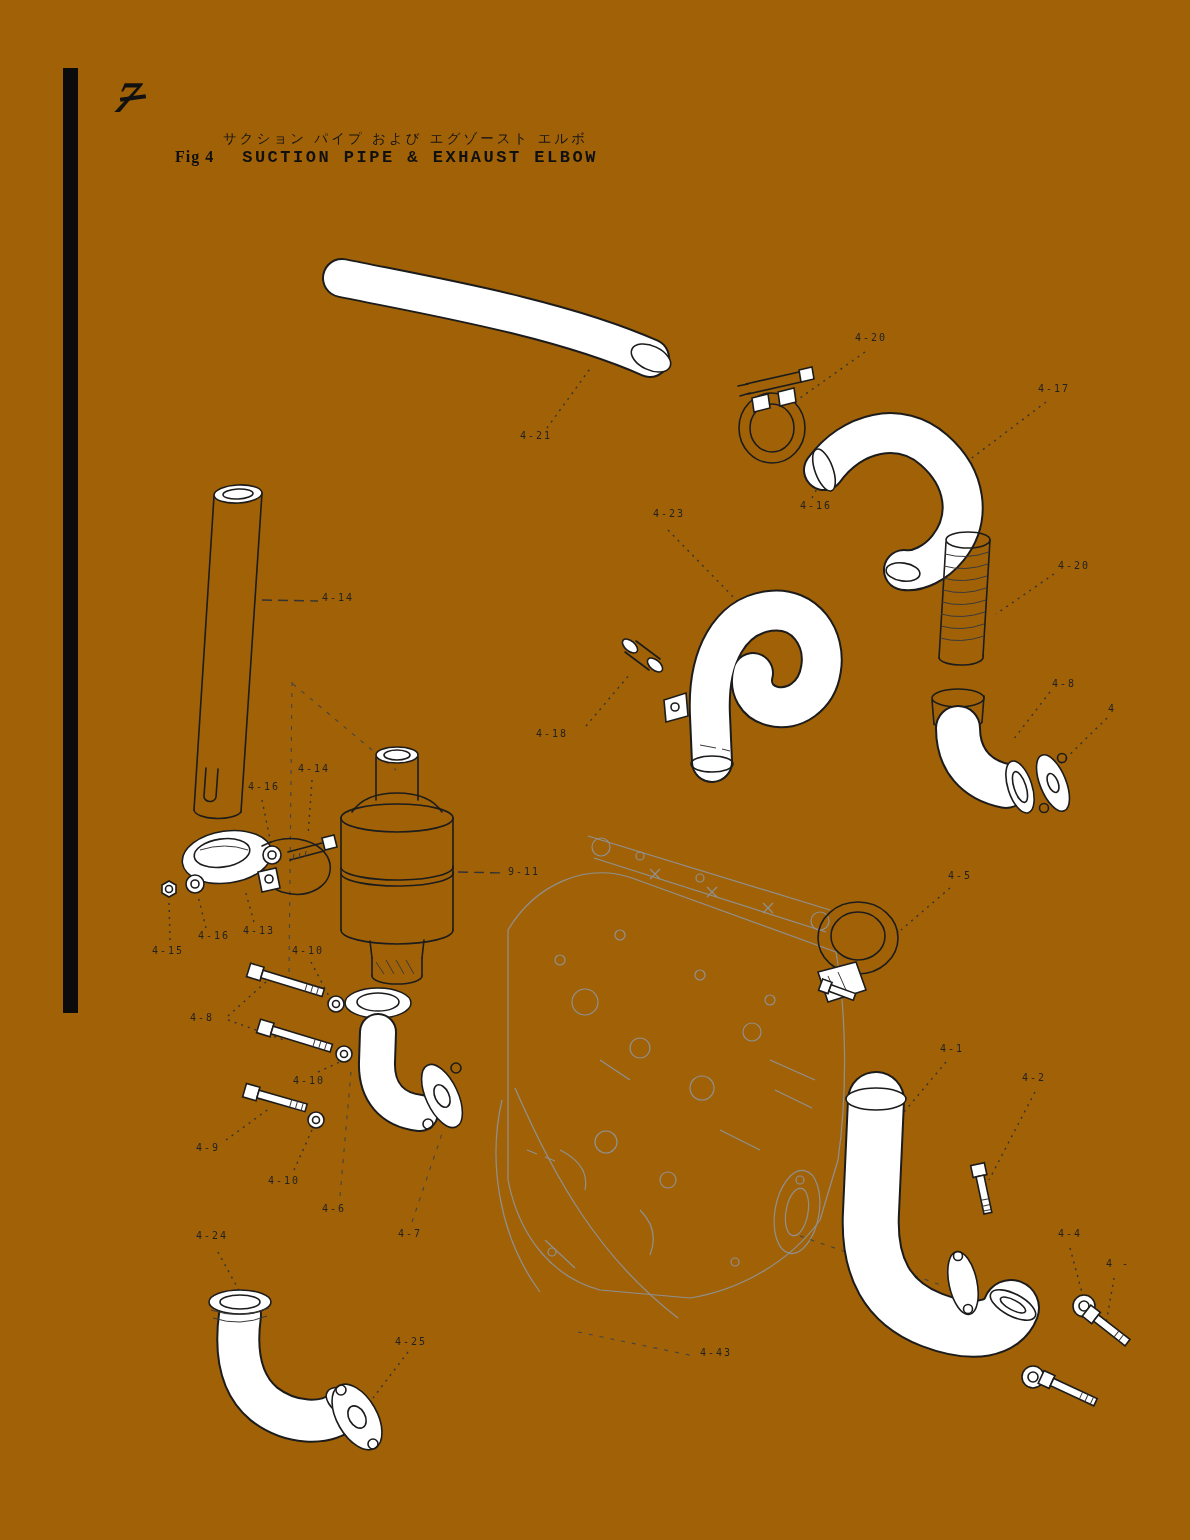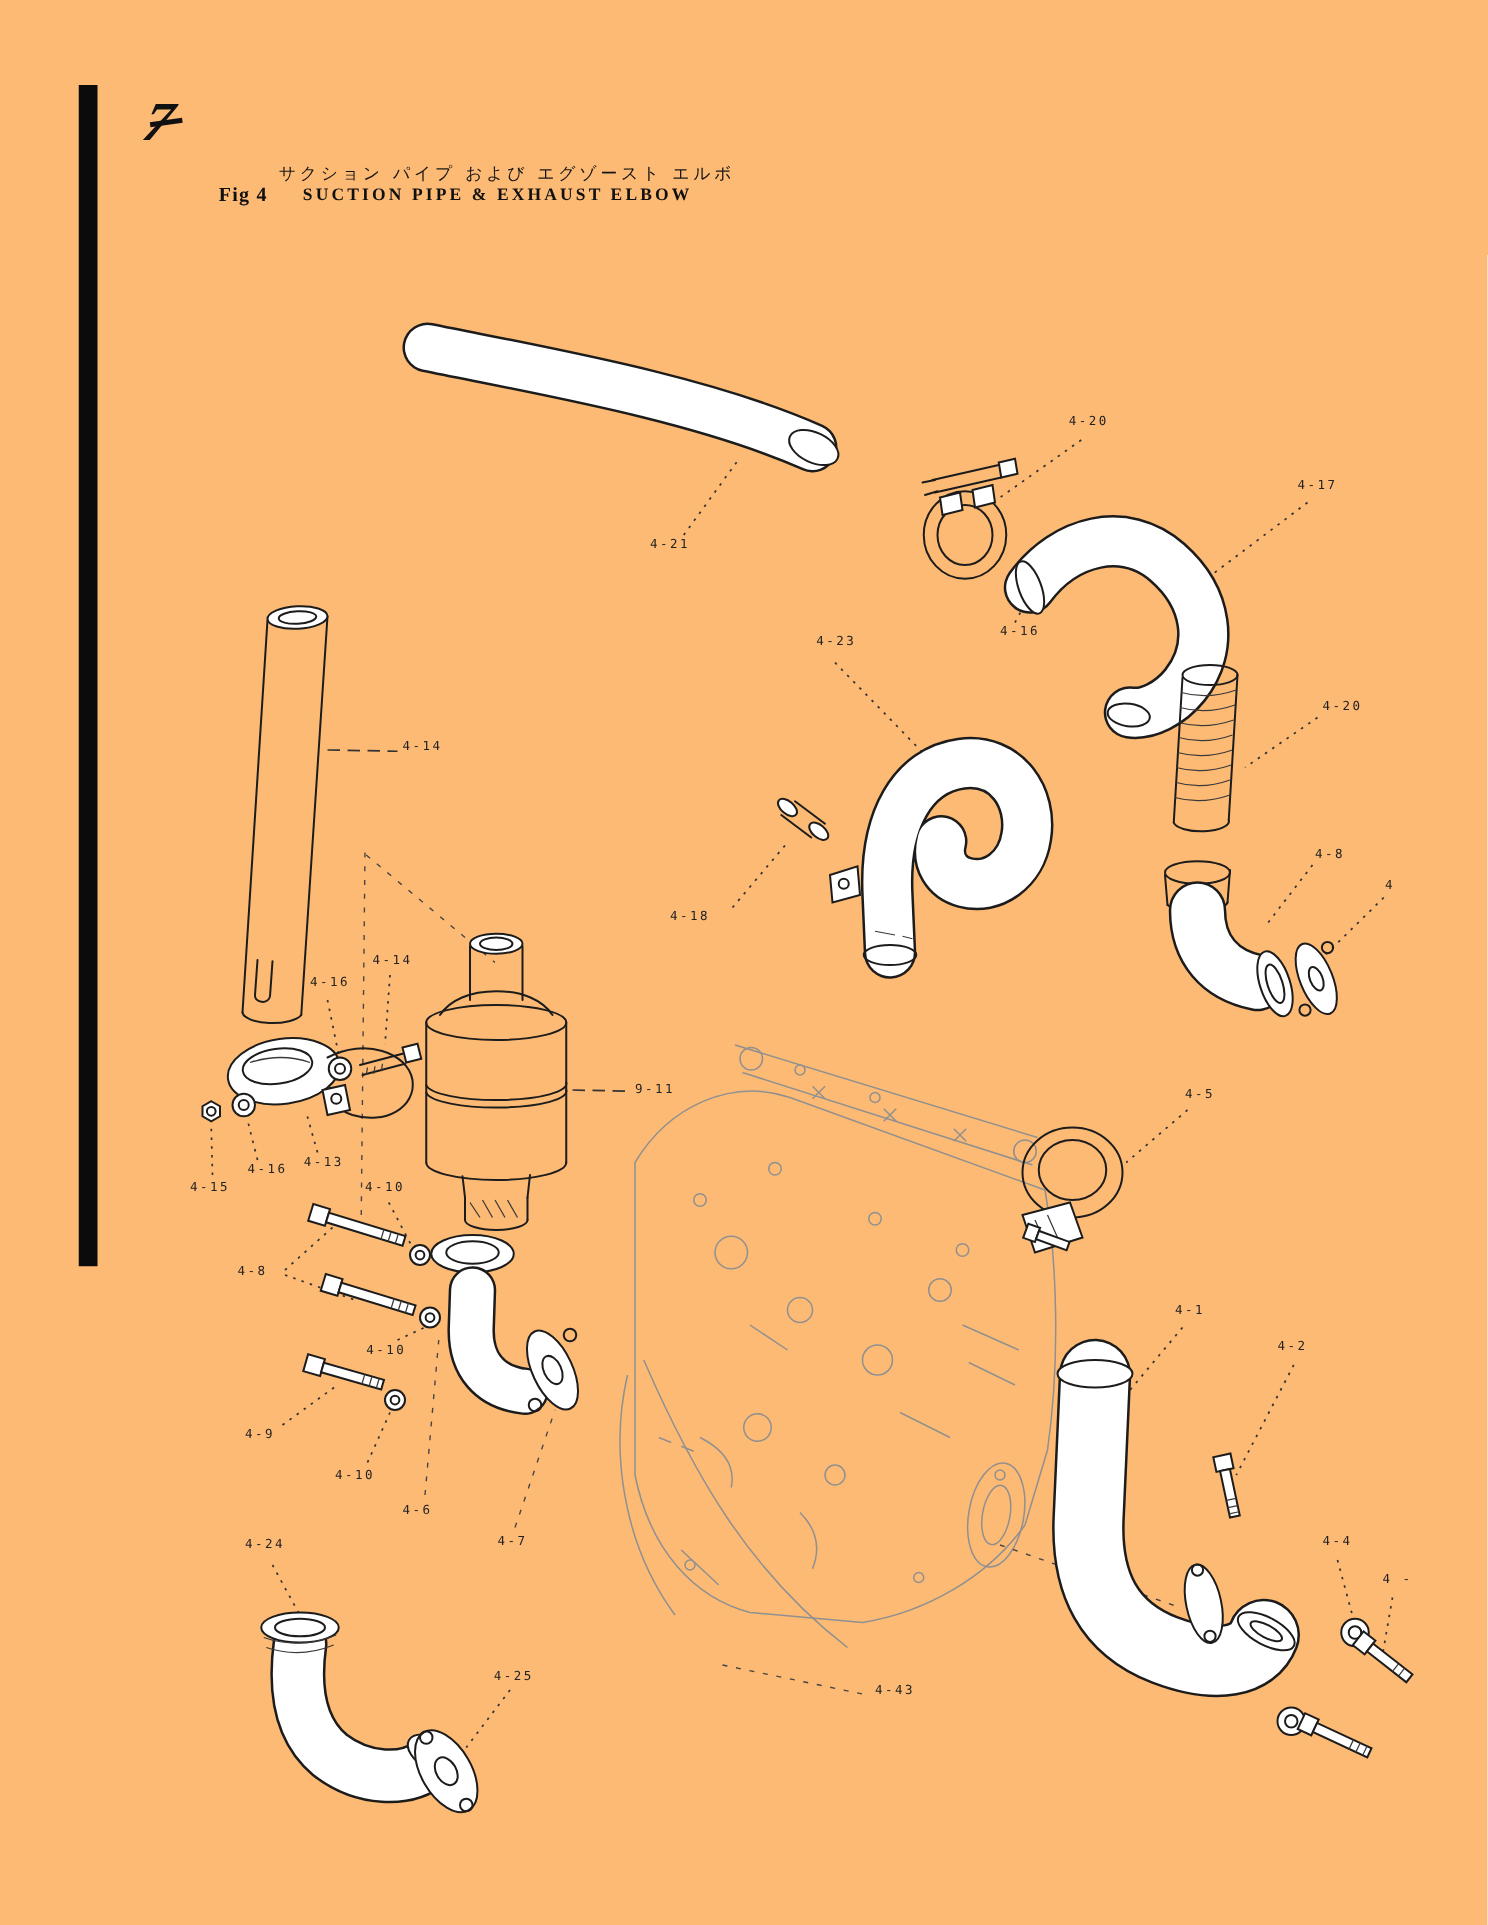--- a/index.html
+++ b/index.html
@@ -1,28 +1,28 @@
 <!DOCTYPE html>
 <html><head>
 <meta charset="utf-8">
 <style>
   html,body{margin:0;padding:0;background:#ffffff;}
-  .page{position:relative;width:1190px;height:1540px;background:#fdba74;overflow:hidden;
+  .page{position:relative;width:1190px;height:1540px;background:#a16207;overflow:hidden;
         font-family:"DejaVu Sans",sans-serif;}
   .binder-bar{position:absolute;left:63px;top:68px;width:15px;height:945px;background:#0b0b0b;}
   .corner-mark{position:absolute;left:116px;top:72px;font-family:"Liberation Serif",serif;
                font-size:44px;font-weight:bold;font-style:italic;color:#111;transform:skewX(-14deg);}
   .corner-mark-stroke{position:absolute;left:120px;top:96px;width:26px;height:4px;background:#111;
                transform:rotate(-8deg);}
   .title-ja{position:absolute;left:223px;top:130px;font-size:13.5px;letter-spacing:3px;color:#141414;
             white-space:nowrap;}
   .title-en-row{position:absolute;left:175px;top:148px;display:flex;gap:28px;
-            font-family:"Liberation Serif",serif;font-weight:bold;color:#101010;white-space:nowrap;align-items:center;}
+            font-family:"Liberation Serif",serif;font-weight:bold;color:#101010;white-space:nowrap;}
   .fig-label{font-size:16px;letter-spacing:1px;}
-  .title-en{font-size:14px;letter-spacing:2.5px;}
+  .title-en{font-size:17px;letter-spacing:2.5px;font-family:Liberation Mono, monospace;}
   .label{position:absolute;font-family:"DejaVu Sans Mono",monospace;font-size:10px;
          letter-spacing:2px;color:#222;white-space:nowrap;}
   svg{position:absolute;left:0;top:0;}
   .ink{stroke:#1c1c1c;stroke-width:1.6;fill:none;stroke-linecap:round;stroke-linejoin:round;}
   .ink-thin{stroke:#3a3a3a;stroke-width:1;fill:none;}
   .wfill{fill:#ffffff;stroke:#1c1c1c;stroke-width:1.6;}
   .leader{stroke:#333;stroke-width:1.4;fill:none;stroke-dasharray:2 5;}
   .dashline{stroke:#333;stroke-width:1.4;fill:none;stroke-dasharray:10 6;}
   .construct{stroke:#444;stroke-width:1.1;fill:none;stroke-dasharray:4 7;}
   .faint{stroke:#909090;stroke-width:1.2;fill:none;stroke-linejoin:round;}

